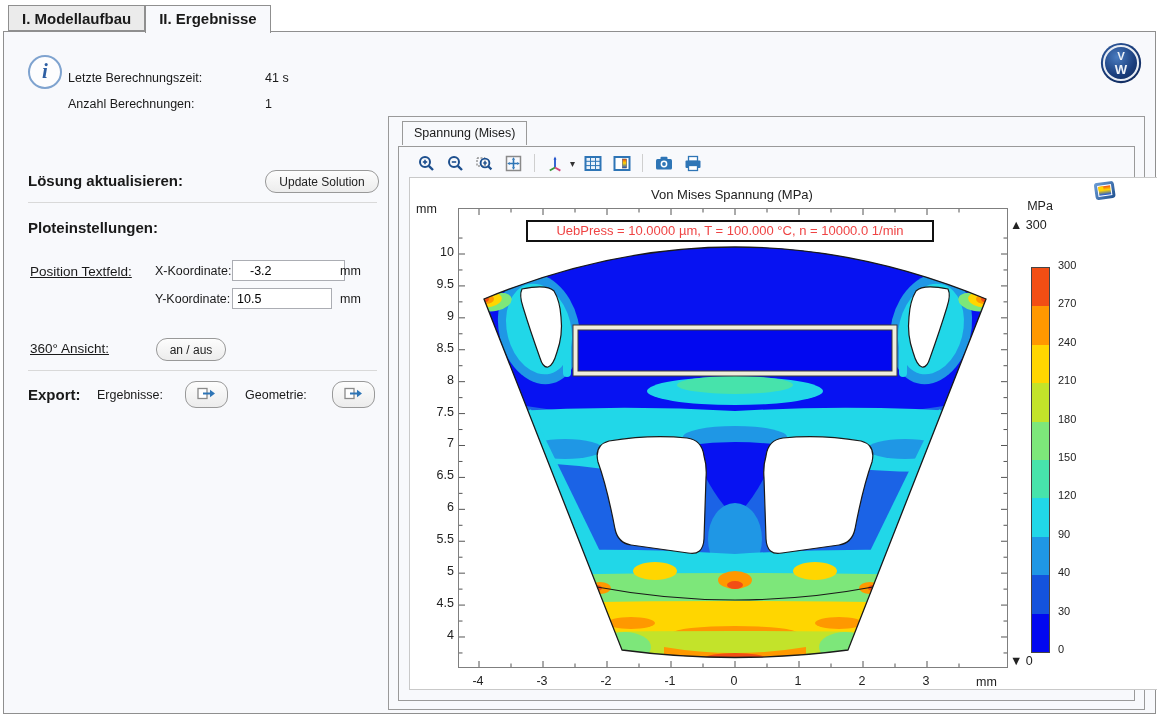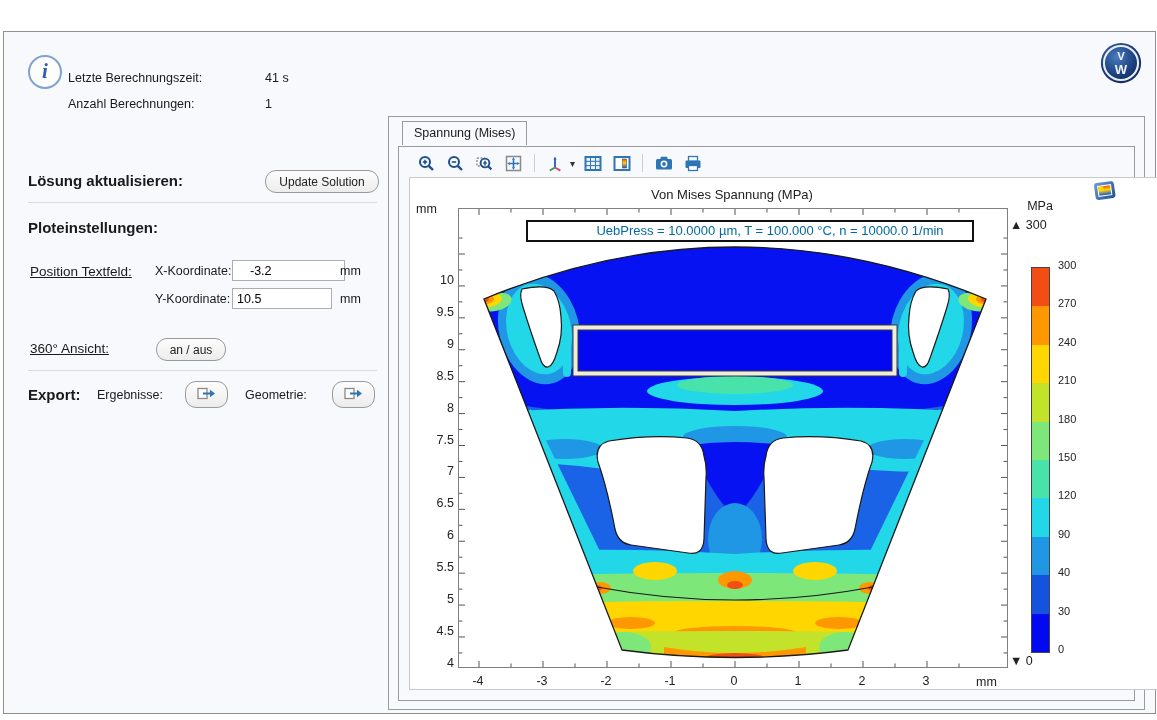--- a/index.html
+++ b/index.html
@@ -29,25 +29,25 @@
   .sub-tab.active{background:#f8f9fc;border-bottom:none;padding-bottom:5px;position:relative;z-index:4;}
   .panel-frame{border:1px solid #9a9a9a;background:transparent;}
   .toolbar{left:409px;top:150px;width:715px;height:26px;display:flex;align-items:center;gap:6px;padding-left:6px;box-sizing:border-box;}
   .tool{width:23px;height:22px;display:flex;align-items:center;justify-content:center;border-radius:2px;cursor:pointer;}
   .tsep{width:1px;height:18px;background:#cfcfcf;margin:0 3px;}
   .caret{font-size:10px;color:#333;margin-left:-3px;}
   
   .gfx{left:409px;top:177px;width:824px;height:513px;background:#fff;border:1px solid #c9c9c9;box-sizing:border-box;}
   .plot-title{left:48px;top:9px;width:548px;text-align:center;font-size:13px;color:#222;}
   .annot{left:116px;top:42px;width:404px;height:18px;border:2px solid #111;background:#fff;
-         text-align:center;font-size:13px;line-height:18px;color:#0369a1;padding-left:40px;}
+         text-align:center;font-size:13px;line-height:18px;color:#ef4444;}
   .plotbox{left:48px;top:30px;width:548px;height:458px;border:1px solid #7f7f7f;box-sizing:content-box;}
   .unitlbl{font-size:12.5px;color:#222;}
   .xtick{position:absolute;top:496px;width:32px;text-align:center;font-size:12.5px;color:#222;}
-  .ytick{position:absolute;left:6px;width:38px;text-align:right;font-size:12.5px;color:#222;margin-top:28px;}
+  .ytick{position:absolute;left:6px;width:38px;text-align:right;font-size:12.5px;color:#222;}
   .cbtick{position:absolute;left:648px;font-size:11px;color:#222;}
   .cbar{left:621px;top:89px;width:17px;height:384px;border:1px solid #444;}
   .cblbl{position:absolute;font-size:12.5px;color:#222;}
 </style>
 </head>
 <body>
 
 <div class="app">
 
   <svg width="0" height="0" style="position:absolute">
@@ -62,20 +62,23 @@
           <stop offset="0.55" stop-color="#1b3f7e"></stop>
           <stop offset="1" stop-color="#0d2350"></stop>
       </radialGradient>
       <linearGradient id="pib" x1="0" y1="0" x2="1" y2="1">
         <stop offset="0" stop-color="#6f9fd8"></stop>
           <stop offset="1" stop-color="#1d4f8e"></stop>
       </linearGradient>
     </defs>
   </svg>
 
+  <div class="abs" style="left:8px;top:5px;z-index:5">
+    <span class="main-tab">I. Modellaufbau</span><span class="main-tab active">II. Ergebnisse</span>
+  </div>
 
   <div class="abs app-frame"></div>
 
   <div class="abs" style="left:1100px;top:42px">
     <svg width="42" height="42" viewBox="0 0 48 48">
       <circle cx="24" cy="24" r="23" fill="url(#vwg)"></circle>
       <circle cx="24" cy="24" r="19.5" fill="none" stroke="#e8edf4" stroke-width="2.4"></circle>
       <text x="24" y="20.5" text-anchor="middle" font-family="Liberation Sans,sans-serif" font-size="13" font-weight="bold" fill="#eef2f8">V</text>
       <text x="24" y="37" text-anchor="middle" font-family="Liberation Sans,sans-serif" font-size="15" font-weight="bold" fill="#eef2f8">W</text>
     </svg>

